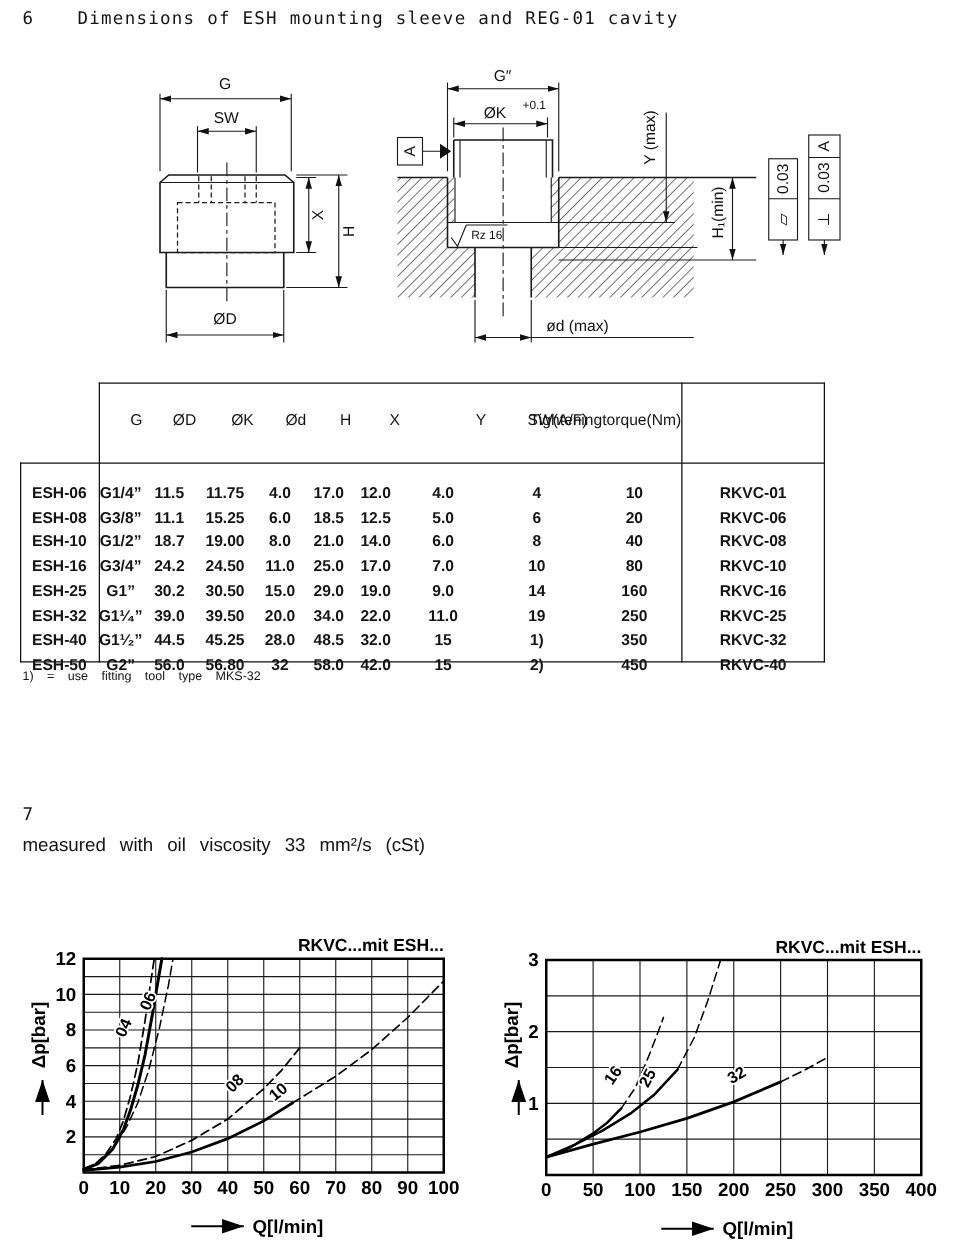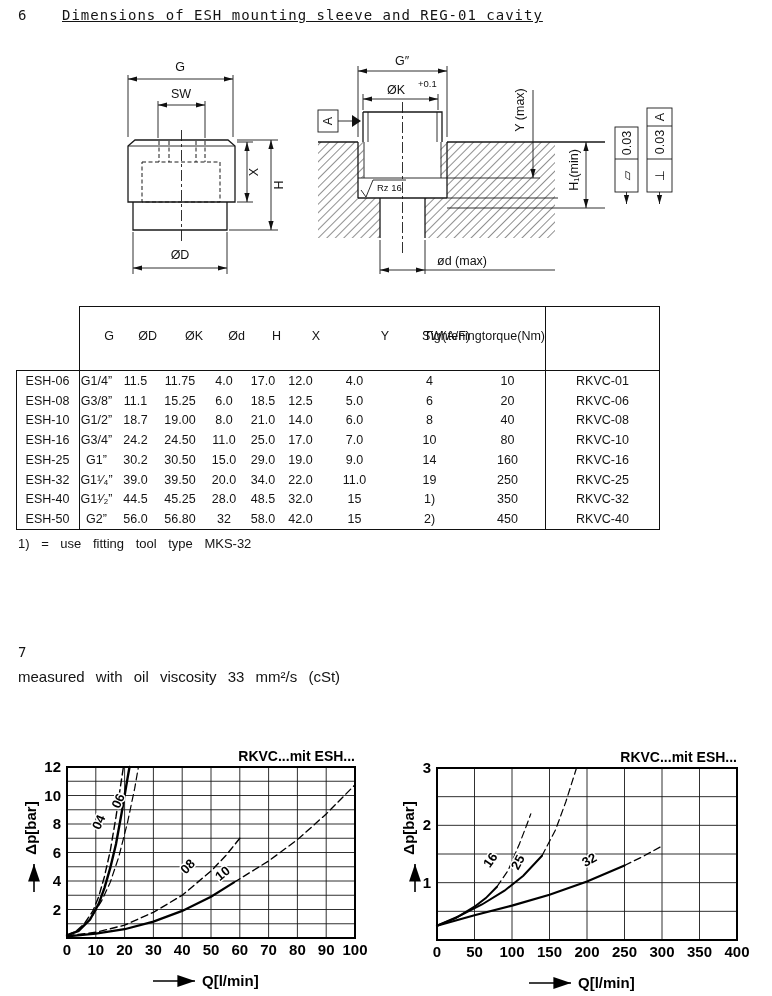--- a/index.html
+++ b/index.html
@@ -1,35 +1,35 @@
 <!DOCTYPE html>
 <html><head>
 <meta charset="utf-8">
 <style>
   html,body{margin:0;padding:0;background:#e8e8e8;}
   .page{position:relative;width:772px;height:996px;background:#ffffff;overflow:hidden;
         font-family:"Liberation Sans",sans-serif;color:#141414;}
   .abs{position:absolute;}
   .sec-no{font-family:"DejaVu Sans Mono",monospace;font-size:14px;}
   .sec-title{font-family:"DejaVu Sans Mono",monospace;font-size:14px;}
-  #sec6-title{letter-spacing:1px;text-decoration:underline;}
+  #sec6-title{letter-spacing:1px;}
   #sec7-title{letter-spacing:2.5px;}
   .subtitle{font-size:15px;word-spacing:7px;}
-  .footnote{font-size:13px;word-spacing:8px;}
+  .footnote{font-size:10px;word-spacing:8px;}
 
   
   .tbl{position:absolute;left:16px;top:306px;width:644px;height:224px;font-size:12.5px;}
   .tbl .bline{position:absolute;background:#111;}
   .thead{position:absolute;left:0;top:0;width:644px;height:64px;display:grid;
          grid-template-columns:63px 35px 43px 46px 42px 36px 39px 69px 81px 75px 115px;}
   .thead .hc{display:flex;flex-direction:row;justify-content:flex-end;align-items:center;
              padding-bottom:4px;line-height:15px;}
-  .tbody{position:absolute;left:0;top:65px;width:640px;display:grid;
+  .tbody{position:absolute;left:0;top:78px;width:640px;display:grid;
          grid-template-columns:63px 35px 43px 46px 42px 36px 39px 69px 81px 75px 115px;
-         grid-auto-rows:19.75px;}
+         grid-auto-rows:19.75px;font-weight:bold;}
   .cell{display:flex;align-items:center;justify-content:center;white-space:nowrap;}
 
   
   svg{position:absolute;}
   .ln{stroke:#1a1a1a;stroke-width:1.3;fill:none;}
   .thin{stroke:#1a1a1a;stroke-width:0.9;fill:none;}
   .dash{stroke:#1a1a1a;stroke-width:1;fill:none;stroke-dasharray:4 2.5;}
   .cl{stroke:#1a1a1a;stroke-width:0.9;fill:none;stroke-dasharray:11 3 3 3;}
   .dt{font-family:"Liberation Sans",sans-serif;font-size:12.5px;fill:#111;}
   .dts{font-family:"Liberation Sans",sans-serif;font-size:9.5px;fill:#111;}

